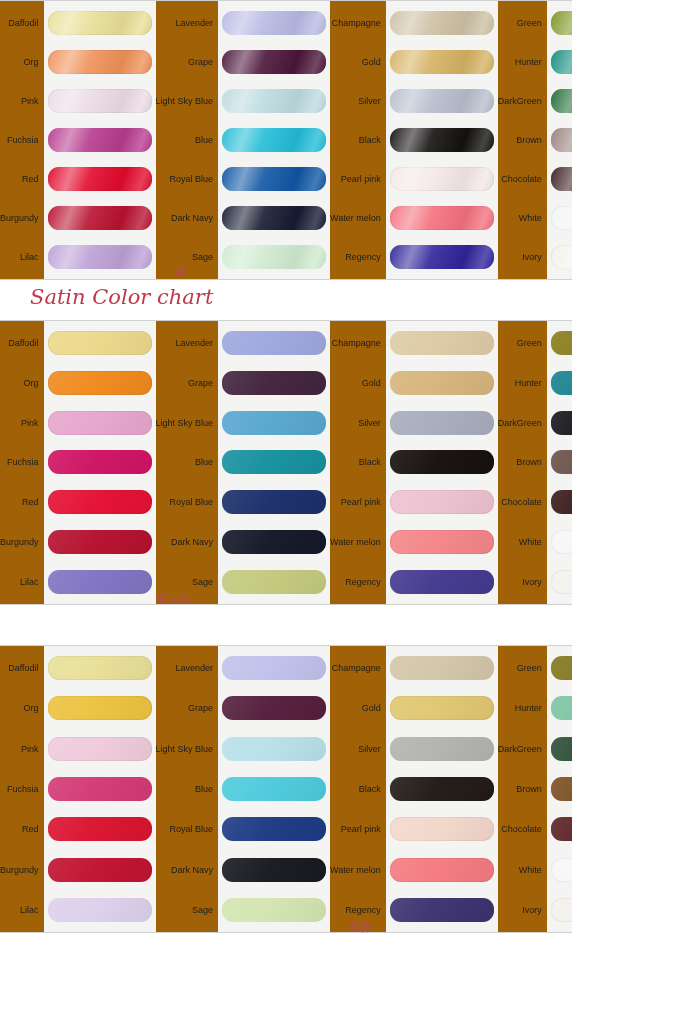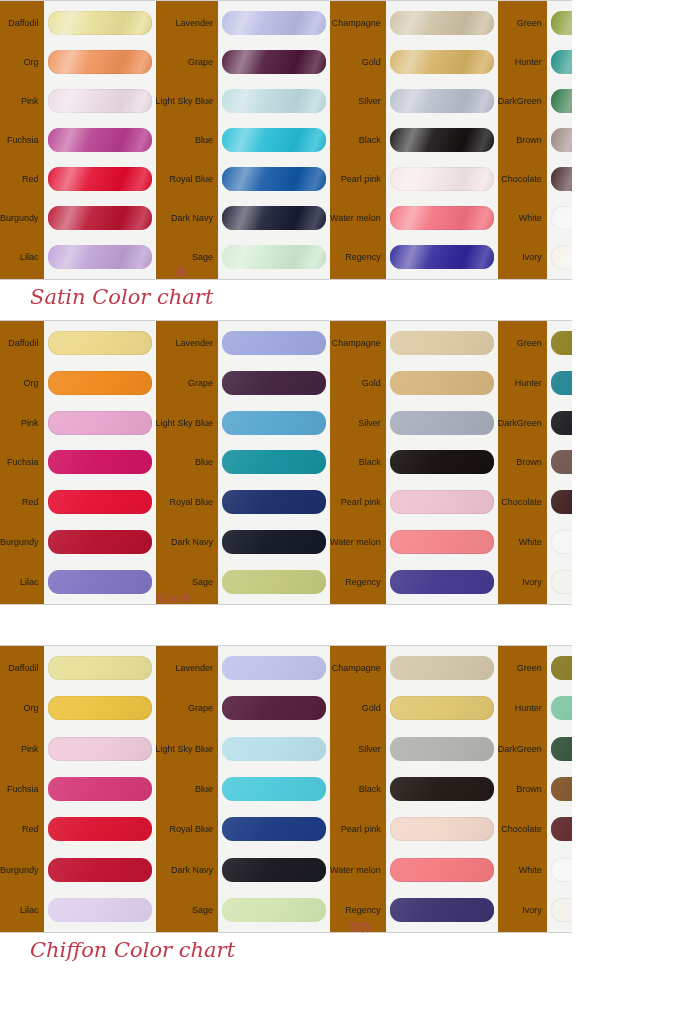--- a/index.html
+++ b/index.html
@@ -364,16 +364,15 @@
         <div class="sw matte" title="Hunter" style="background: rgb(126, 197, 164);"></div>
         <div class="sw matte" title="DarkGreen" style="background: rgb(45, 78, 54);"></div>
         <div class="sw matte" title="Brown" style="background: rgb(124, 79, 35);"></div>
         <div class="sw matte" title="Chocolate" style="background: rgb(91, 35, 38);"></div>
         <div class="sw matte pale" title="White" style="background: rgb(247, 247, 245);"></div>
         <div class="sw matte pale" title="Ivory" style="background: rgb(243, 241, 234);"></div>
       </div>
     </div>
   <div class="caption-band" style="height:40px;">
     <div class="cn-mark" style="left:348px; top:-13px;">雪纺</div>
-    <div class="section-caption">Chiffon Color chart</div>
   </div>
 
 </div>
 
 </body></html>

